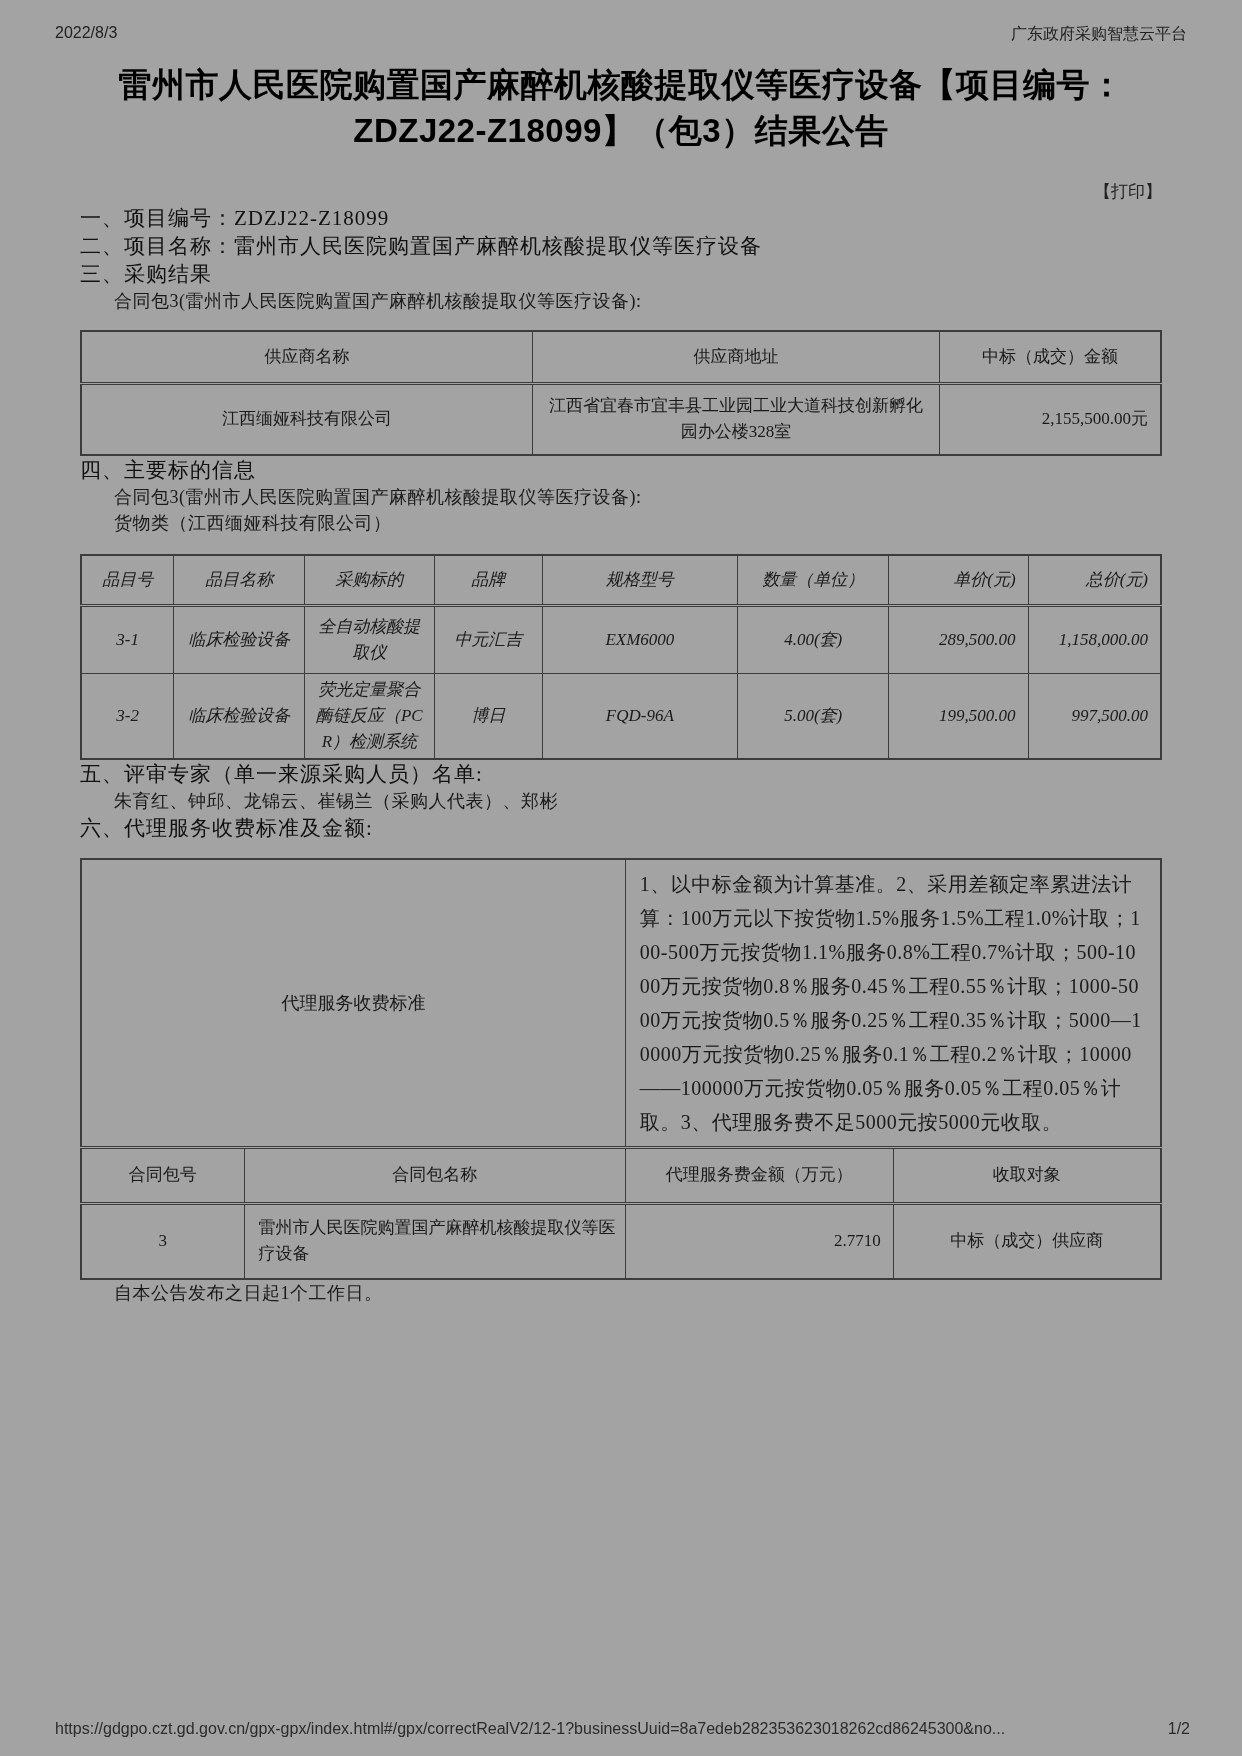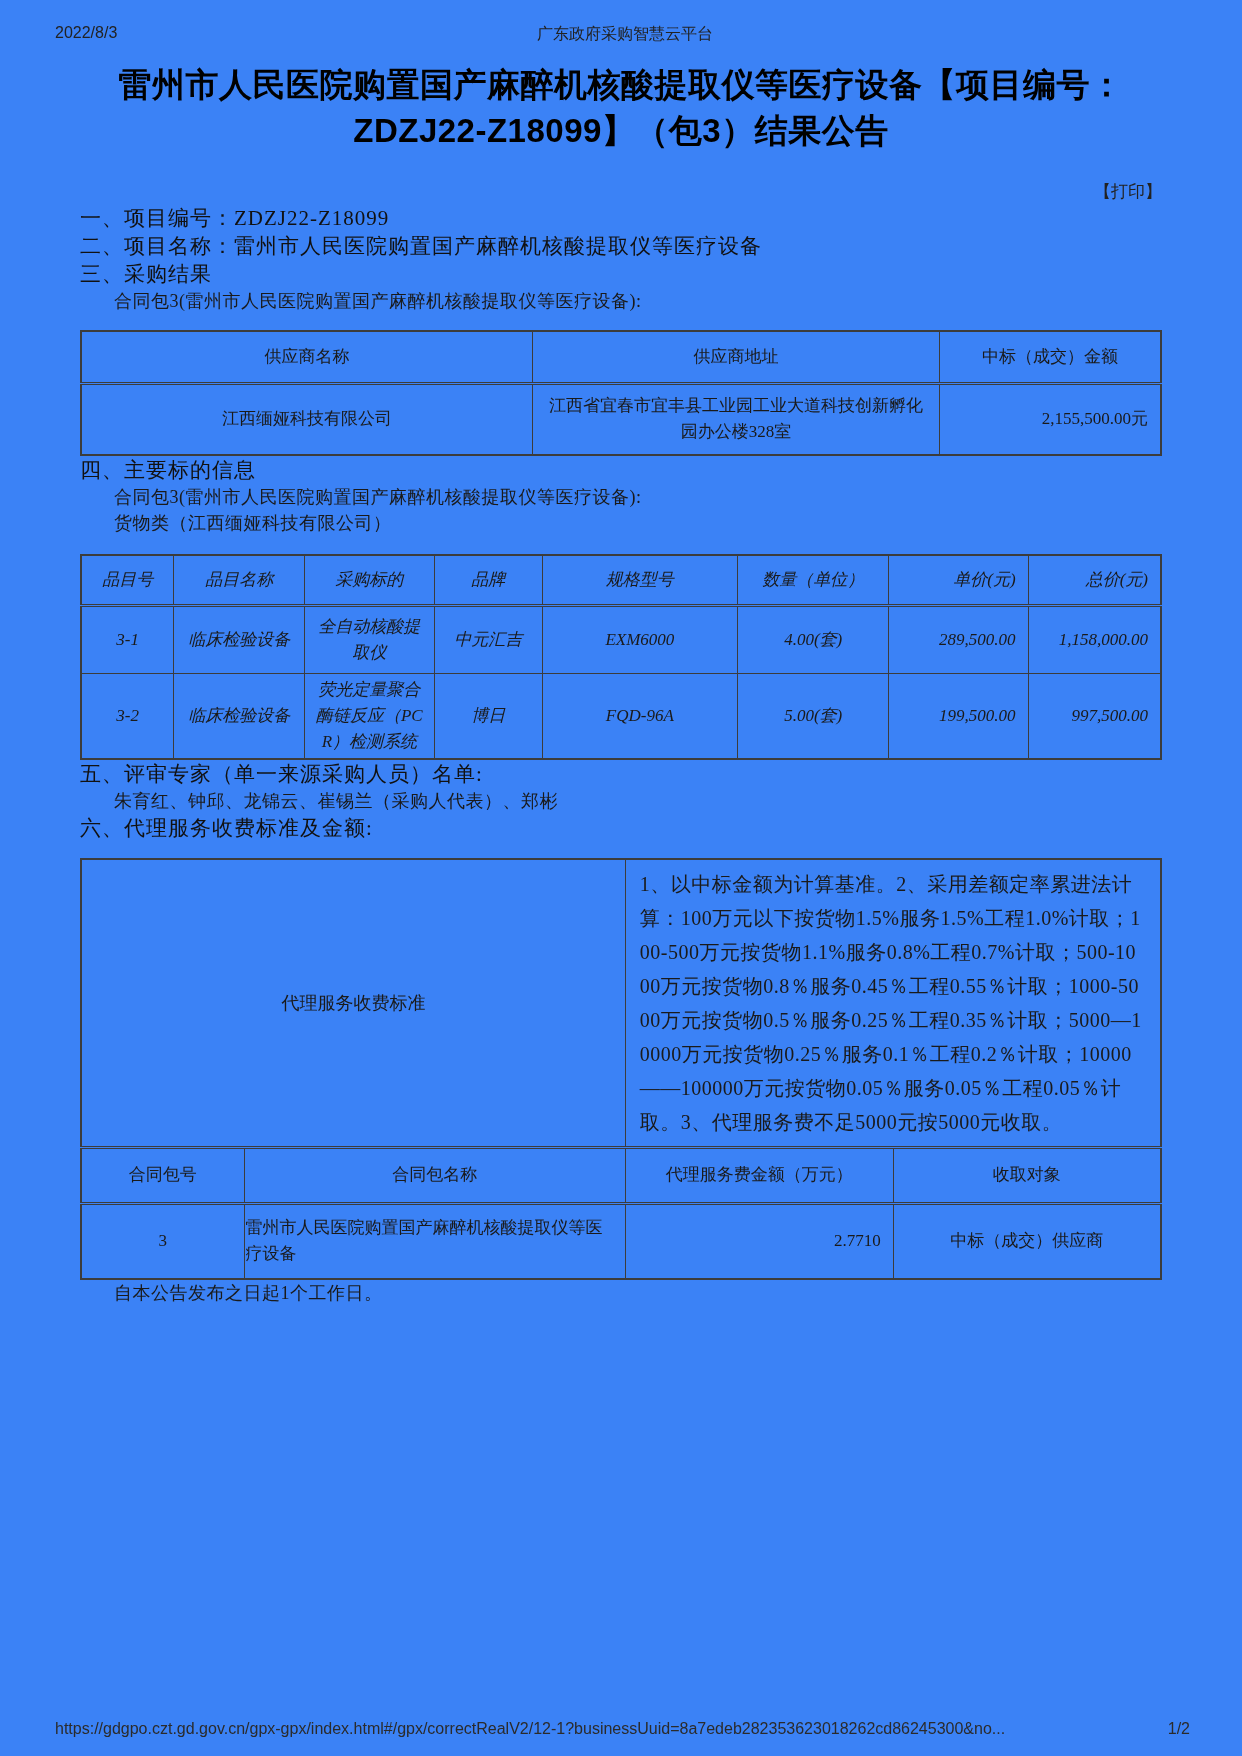--- a/index.html
+++ b/index.html
@@ -2,37 +2,37 @@
 <html><head>
 <meta charset="utf-8">
 <style>
   * { box-sizing: border-box; }
   html, body { margin: 0; padding: 0; background: #ffffff; }
   .page {
     position: relative;
     width: 1242px;
     height: 1756px;
     margin: 0 auto;
-    background: #3b82f6;
+    background: #a3a3a3;
     overflow: hidden;
     font-family: "Liberation Serif", "DejaVu Serif", serif;
     color: #1a1a1a;
   }
 
   
   .print-header {
     position: absolute;
     top: 24px; left: 55px; right: 55px;
     height: 22px;
     font-family: "Liberation Sans", "DejaVu Sans", sans-serif;
     font-size: 16px;
     color: #222222;
   }
   .ph-date { position: absolute; left: 0; top: 0; }
-  .ph-site { position: absolute; left: 8px; right: 0; text-align: center; top: 0; }
+  .ph-site { position: absolute; left: 8px; right: 0; text-align: right; top: 0; }
   .print-footer {
     position: absolute;
     top: 1720px; left: 55px; right: 52px;
     font-family: "Liberation Sans", "DejaVu Sans", sans-serif;
     font-size: 16px;
     color: #2b2b2b;
     display: flex;
     justify-content: space-between;
     align-items: baseline;
     white-space: nowrap;
@@ -127,21 +127,21 @@
   .t3 td.fee-label { font-size: 18px; }
   .t3 td.fee-text {
     text-align: left;
     font-size: 20px;
     line-height: 34px;
     padding: 7px 14px;
     letter-spacing: 0.5px;
   }
   .t3 tr.fee-hdr th { height: 56px; border-top: 3px double #3c3c3c; border-bottom: 3px double #3c3c3c; }
   .t3 tr.fee-data td { height: 76px; }
-  .t3 td.pkg-name { text-align: left; padding-left: 1px; }
+  .t3 td.pkg-name { text-align: left; padding-left: 14px; }
 </style>
 </head>
 <body>
 
 <div class="page">
 
   <div class="print-header">
     <span class="ph-date">2022/8/3</span>
     <span class="ph-site">广东政府采购智慧云平台</span>
   </div>

